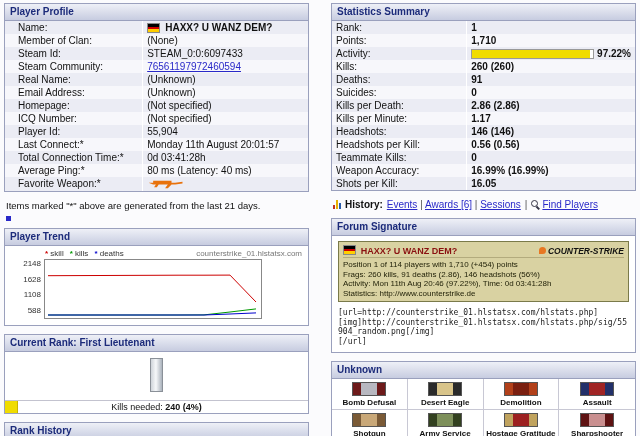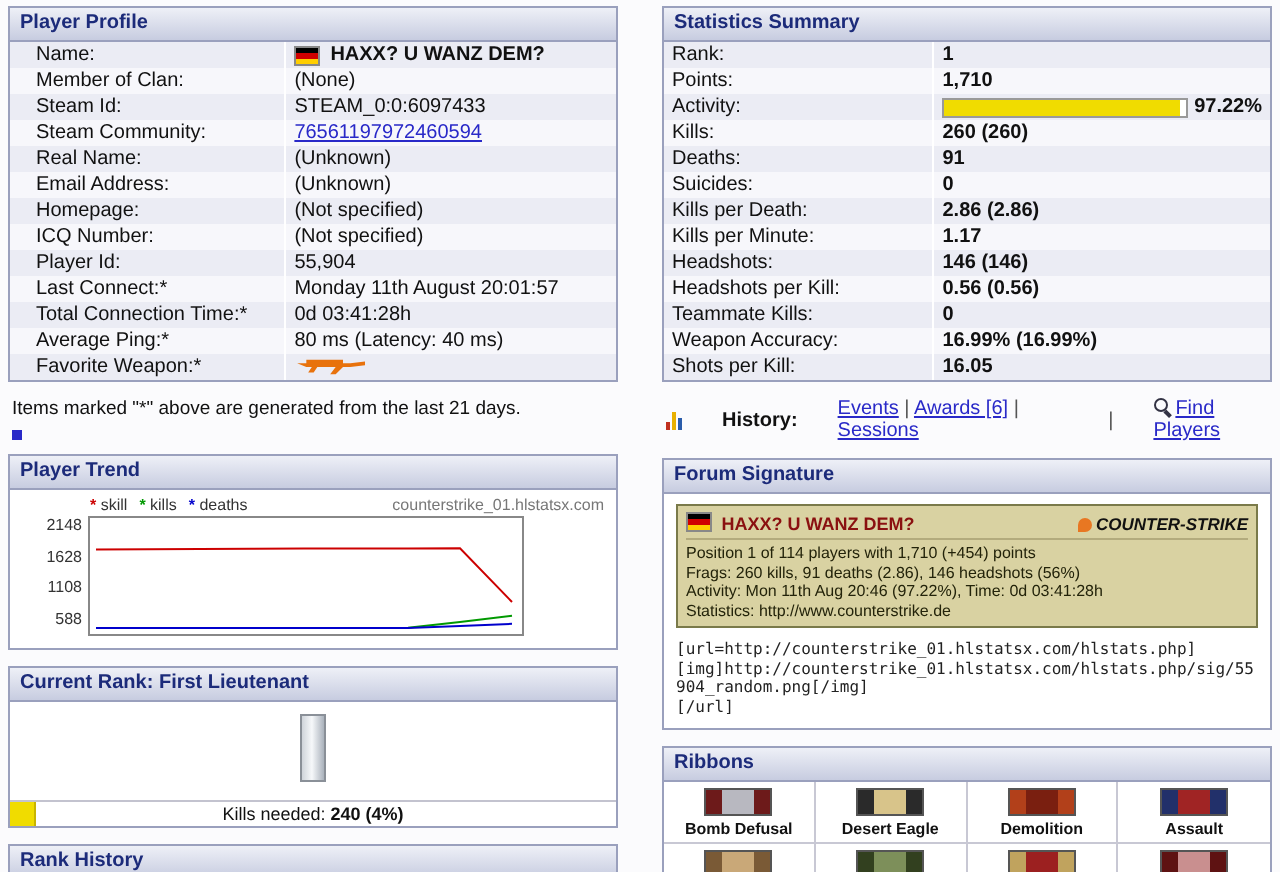--- a/index.html
+++ b/index.html
@@ -33,21 +33,21 @@
     display:inline-block;width:11px;height:8px;flex:0 0 auto;
     background:linear-gradient(#000 0 33%,#d00000 33% 66%,#ffce00 66% 100%);
     border:1px solid #888;vertical-align:-1px;margin-right:2px;
   }
   .wpn svg{vertical-align:middle;}
   
   .bar-outer{flex:1;height:8px;border:1px solid #999;background:#fff;max-width:170px;}
   .bar-fill{height:100%;background:var(--accent-yellow,#f0dc00);}
   .act-pct{margin-left:auto;font-weight:bold;}
   
-  .hist{margin:5px 2px 8px;display:flex;align-items:center;gap:20px;}
+  .hist{margin:5px 2px 8px;display:flex;align-items:center;gap:4px;}
   .bchart{display:inline-flex;align-items:flex-end;gap:1px;height:9px;}
   .bchart i{display:inline-block;width:2px;background:#2a5caa;}
   .bchart i:nth-child(1){height:4px;background:#c03020;}
   .bchart i:nth-child(2){height:9px;background:#e8b000;}
   .bchart i:nth-child(3){height:6px;}
   .sep{color:#555;}
   .mag{position:relative;width:10px;height:10px;display:inline-block;vertical-align:-2px;margin-right:1px;}
   .mag::before{content:"";position:absolute;width:5px;height:5px;border:1.5px solid #334;border-radius:50%;left:0;top:0;}
   .mag::after{content:"";position:absolute;width:4px;height:1.5px;background:#334;transform:rotate(45deg);left:5px;top:7px;}
   
@@ -333,21 +333,21 @@
         </div>
       </div>
       <div class="bbcode">
           <div>[url=http://counterstrike_01.hlstatsx.com/hlstats.php]</div>
           <div>[img]http://counterstrike_01.hlstatsx.com/hlstats.php/sig/55904_random.png[/img]</div>
           <div>[/url]</div>
         </div>
     </div>
 
     <div class="panel">
-      <div class="panel-h">Ribbons</div>
+      <div class="panel-h">Unknown</div>
       <div class="ribbon-grid">
           <div class="ribbon-cell">
             <div class="ribbon-img" style="background: linear-gradient(90deg, rgb(109, 26, 26) 0px, rgb(109, 26, 26) 25%, rgb(184, 184, 192) 25%, rgb(184, 184, 192) 75%, rgb(109, 26, 26) 75%, rgb(109, 26, 26) 100%);"></div>
             <div class="ribbon-label">Bomb Defusal</div>
           </div>
           <div class="ribbon-cell">
             <div class="ribbon-img" style="background: linear-gradient(90deg, rgb(42, 42, 42) 0px, rgb(42, 42, 42) 25%, rgb(216, 196, 138) 25%, rgb(216, 196, 138) 75%, rgb(42, 42, 42) 75%, rgb(42, 42, 42) 100%);"></div>
             <div class="ribbon-label">Desert Eagle</div>
           </div>
           <div class="ribbon-cell">

